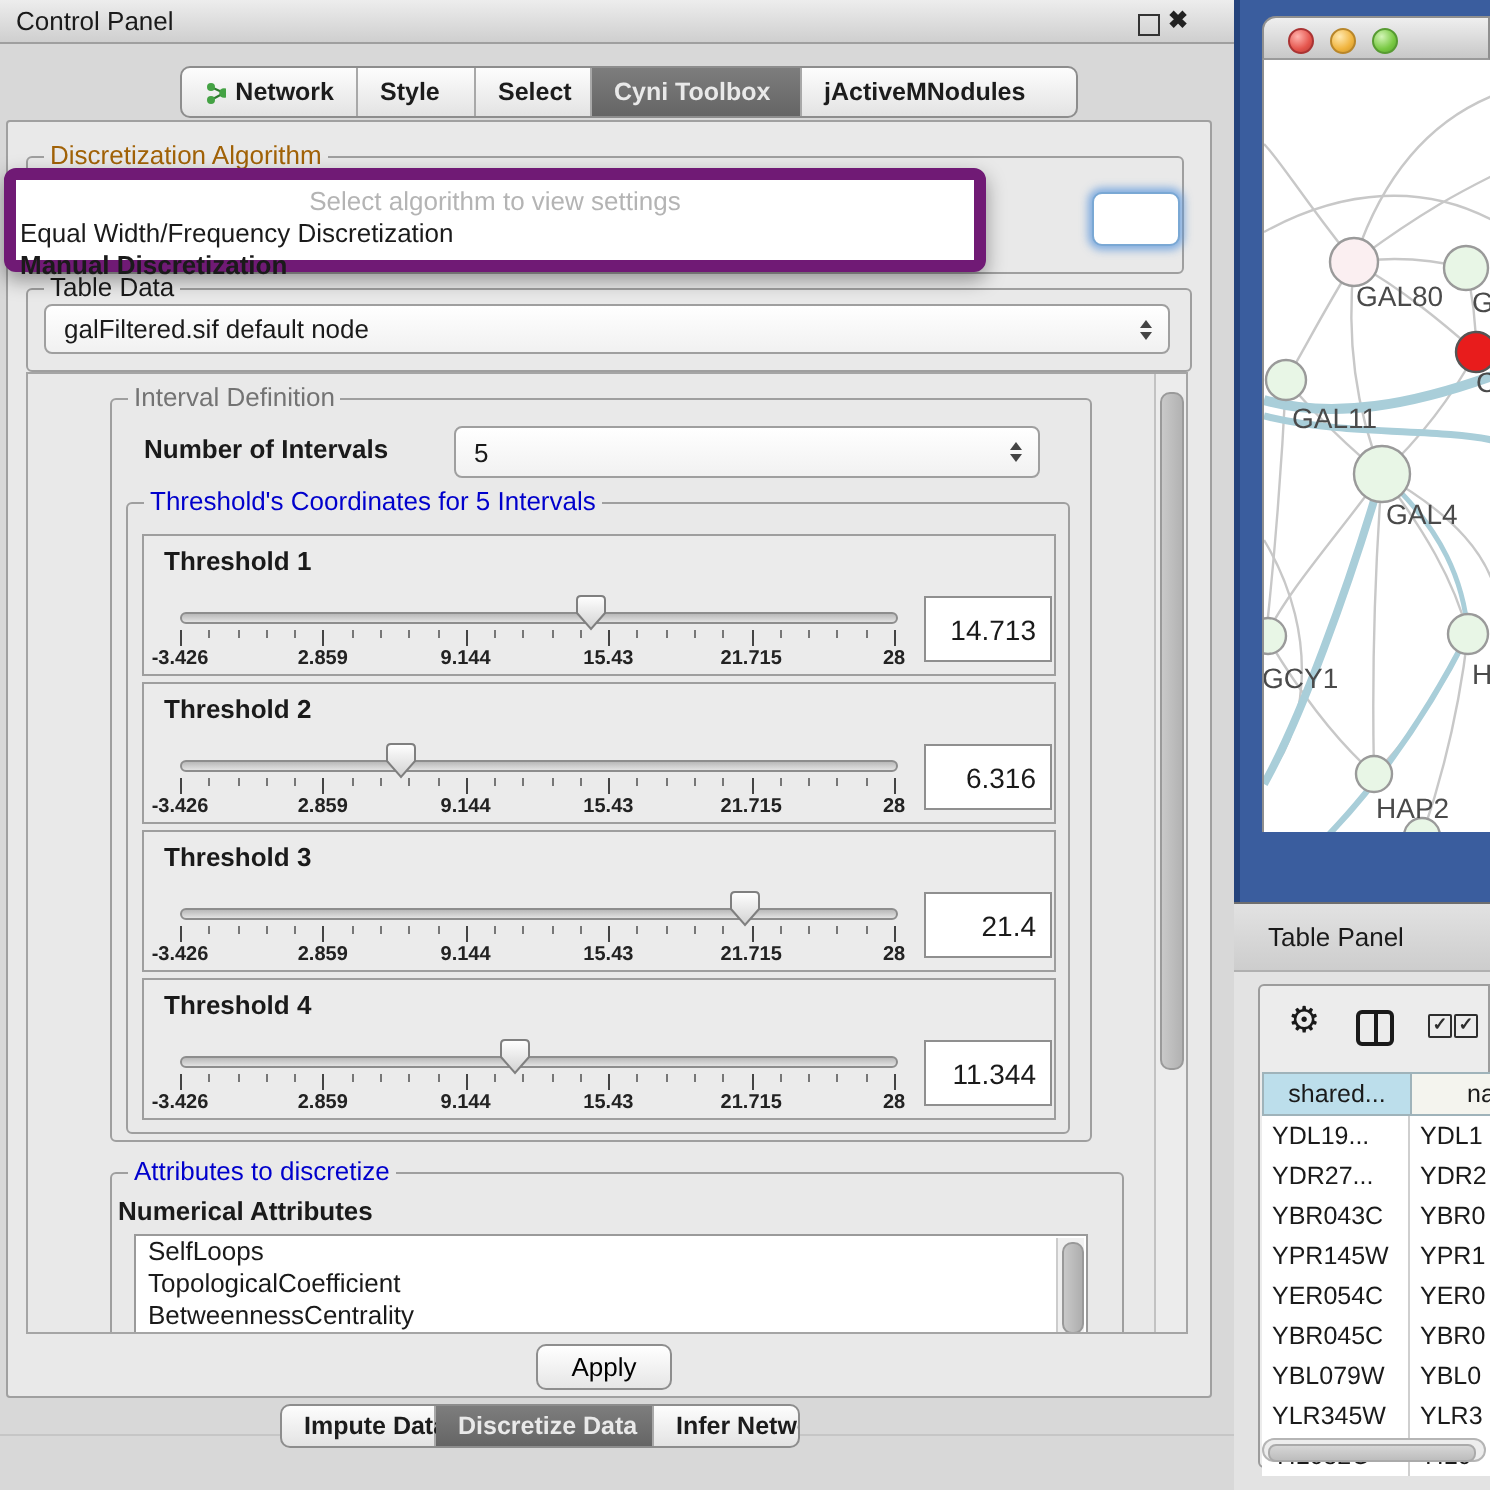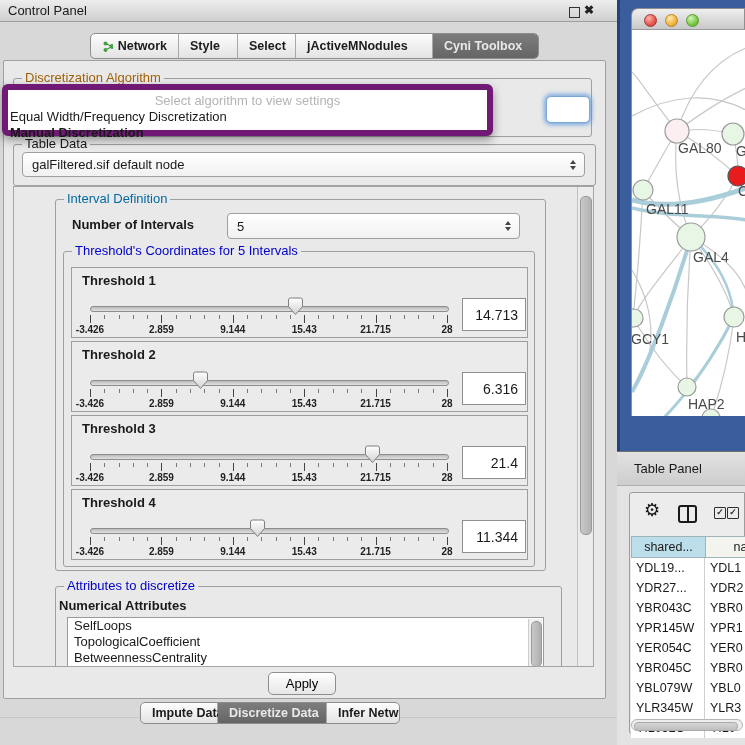--- a/index.html
+++ b/index.html
@@ -105,25 +105,25 @@
         <circle cx="10" cy="6.5" r="2.4" fill="#44a244"></circle>
       </svg>
       <span>Network</span>
     </div>
     <div class="seg" style="width: 59px; box-sizing: border-box;">
       <span>Style</span>
     </div>
     <div class="seg" style="width: 58px; box-sizing: border-box;">
       <span>Select</span>
     </div>
+    <div class="seg sel" style="width: 105px; box-sizing: border-box;">
+      <span>Cyni Toolbox</span>
+    </div>
     <div class="seg" style="width: 137px; box-sizing: border-box;">
       <span>jActiveMNodules</span>
-    </div>
-    <div class="seg sel" style="width: 105px; box-sizing: border-box;">
-      <span>Cyni Toolbox</span>
     </div>
   </div>
 
 <div class="abs content-panel"></div>
 
 <div class="abs group" style="left:13px;top:78px;width:577px;height:57px">
   <span class="gtitle" style="color:#a16207">Discretization Algorithm</span>
 </div>
 <div class="abs glowcombo"></div>
 <div class="abs popup">
@@ -140,21 +140,21 @@
 <div class="abs combo" style="left:22px;top:152px;width:563px;height:25px">
   <span>galFiltered.sif default node</span>
   <span class="stepper">
       <span class="tri-up"></span>
       <span class="tri-dn"></span>
     </span>
 </div>
 
 <div class="abs scrollpane">
   <div class="group" style="position:absolute;left:41px;top:12px;width:489px;height:370px">
-    <span class="gtitle" style="color:#0369a1">Interval Definition</span>
+    <span class="gtitle" style="color:#737373">Interval Definition</span>
   </div>
   <span class="abs boldlbl" style="left:58px;top:30px">Number of Intervals</span>
   <div class="abs combo" style="left:213px;top:26px;width:293px;height:26px">
     <span>5</span>
     <span class="stepper">
         <span class="tri-up"></span>
         <span class="tri-dn"></span>
       </span>
   </div>
   <div class="group" style="position:absolute;left:49px;top:64px;width:470px;height:314px">

